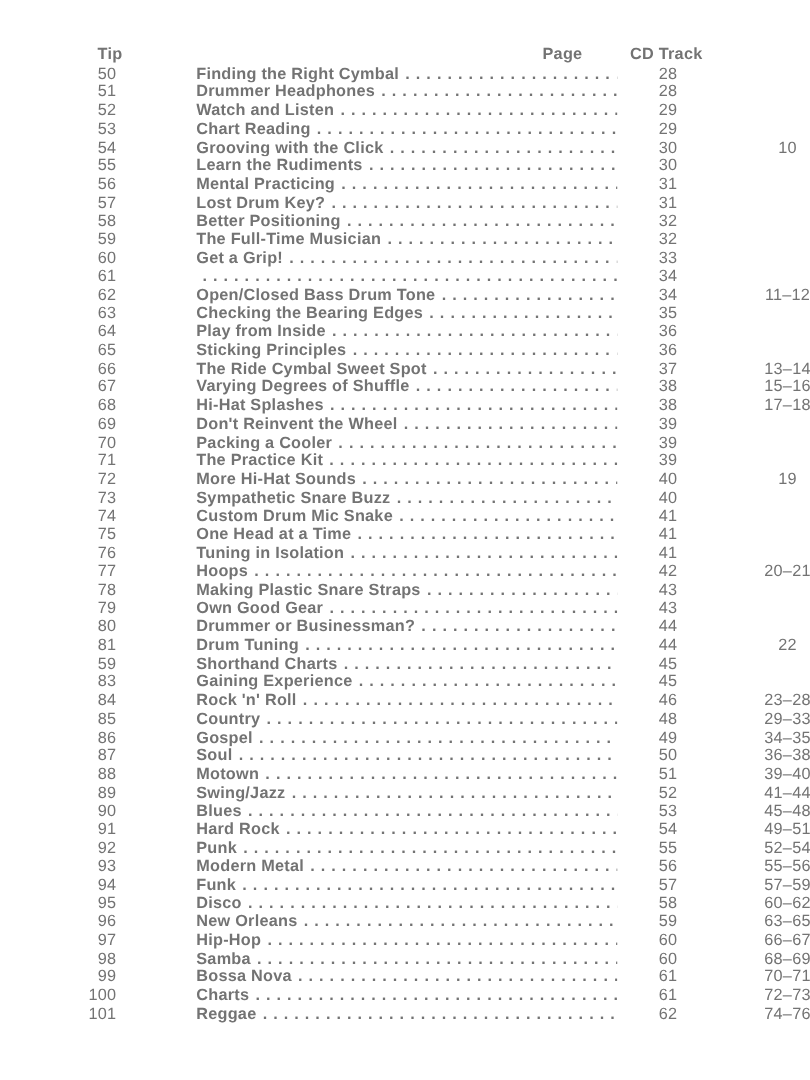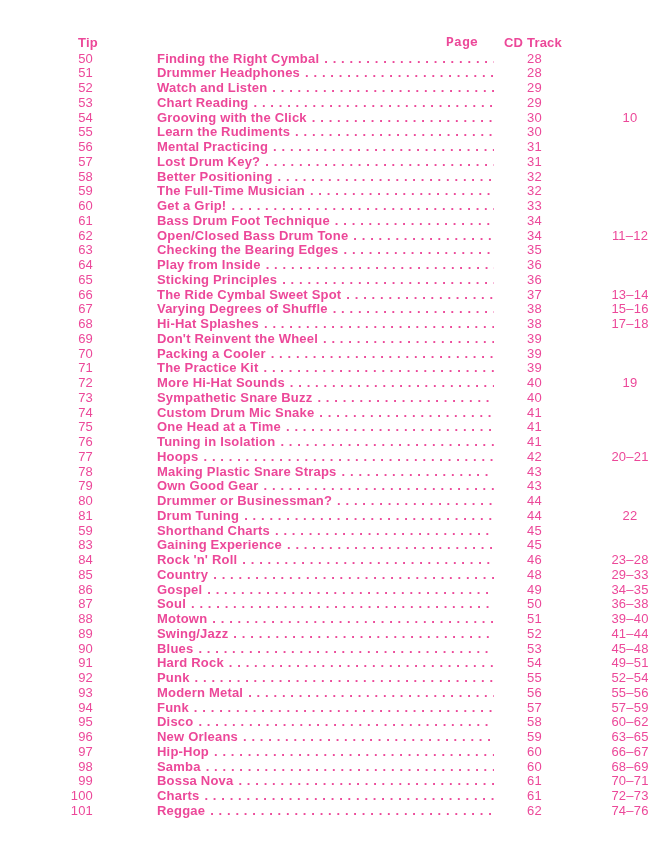--- a/index.html
+++ b/index.html
@@ -7,35 +7,35 @@
     padding: 0;
     background: #e8e8e8;
   }
   .doc-page {
     position: relative;
     width: 648px;
     height: 864px;
     background: #ffffff;
     overflow: hidden;
     font-family: "Liberation Sans", sans-serif;
-    color: #ec4899;
+    color: #737373;
     letter-spacing: 0.2px;
   }
   .toc-header {
     position: absolute;
     top: 35px;
     left: 0;
     width: 648px;
     height: 16px;
     font-size: 13px;
     font-weight: bold;
     line-height: 16px;
   }
   .hdr-tip   { position: absolute; left: 78px;  }
-  .hdr-page  { position: absolute; left: 446px; font-family: Liberation Mono, monospace; }
+  .hdr-page  { position: absolute; left: 434px; }
   .hdr-cd    { position: absolute; left: 504px; }
   .toc-rows {
     position: absolute;
     top: 51.5px;
     left: 0;
     width: 648px;
   }
   .toc-row {
     display: flex;
     align-items: baseline;
@@ -196,21 +196,20 @@
         <span class="cell-title">Get a Grip!</span>
         <span class="cell-leader">. . . . . . . . . . . . . . . . . . . . . . . . . . . . . . . . . . . . . . . . . . . . . . . . . . . . . . . . . . . . . . . . . . . . . . . . . . . . . . . . . . . . . . . . . . </span>
       </span>
       <span class="cell-page">33</span>
       <span class="cell-cd"></span>
     </div>
 
     <div class="toc-row">
       <span class="cell-tip">61</span>
       <span class="cell-mid">
-        <span class="cell-title">Bass Drum Foot Technique</span>
         <span class="cell-leader">. . . . . . . . . . . . . . . . . . . . . . . . . . . . . . . . . . . . . . . . . . . . . . . . . . . . . . . . . . . . . . . . . . . . . . . . . . . . . . . . . . . . . . . . . . </span>
       </span>
       <span class="cell-page">34</span>
       <span class="cell-cd"></span>
     </div>
 
     <div class="toc-row">
       <span class="cell-tip">62</span>
       <span class="cell-mid">
         <span class="cell-title">Open/Closed Bass Drum Tone</span>

